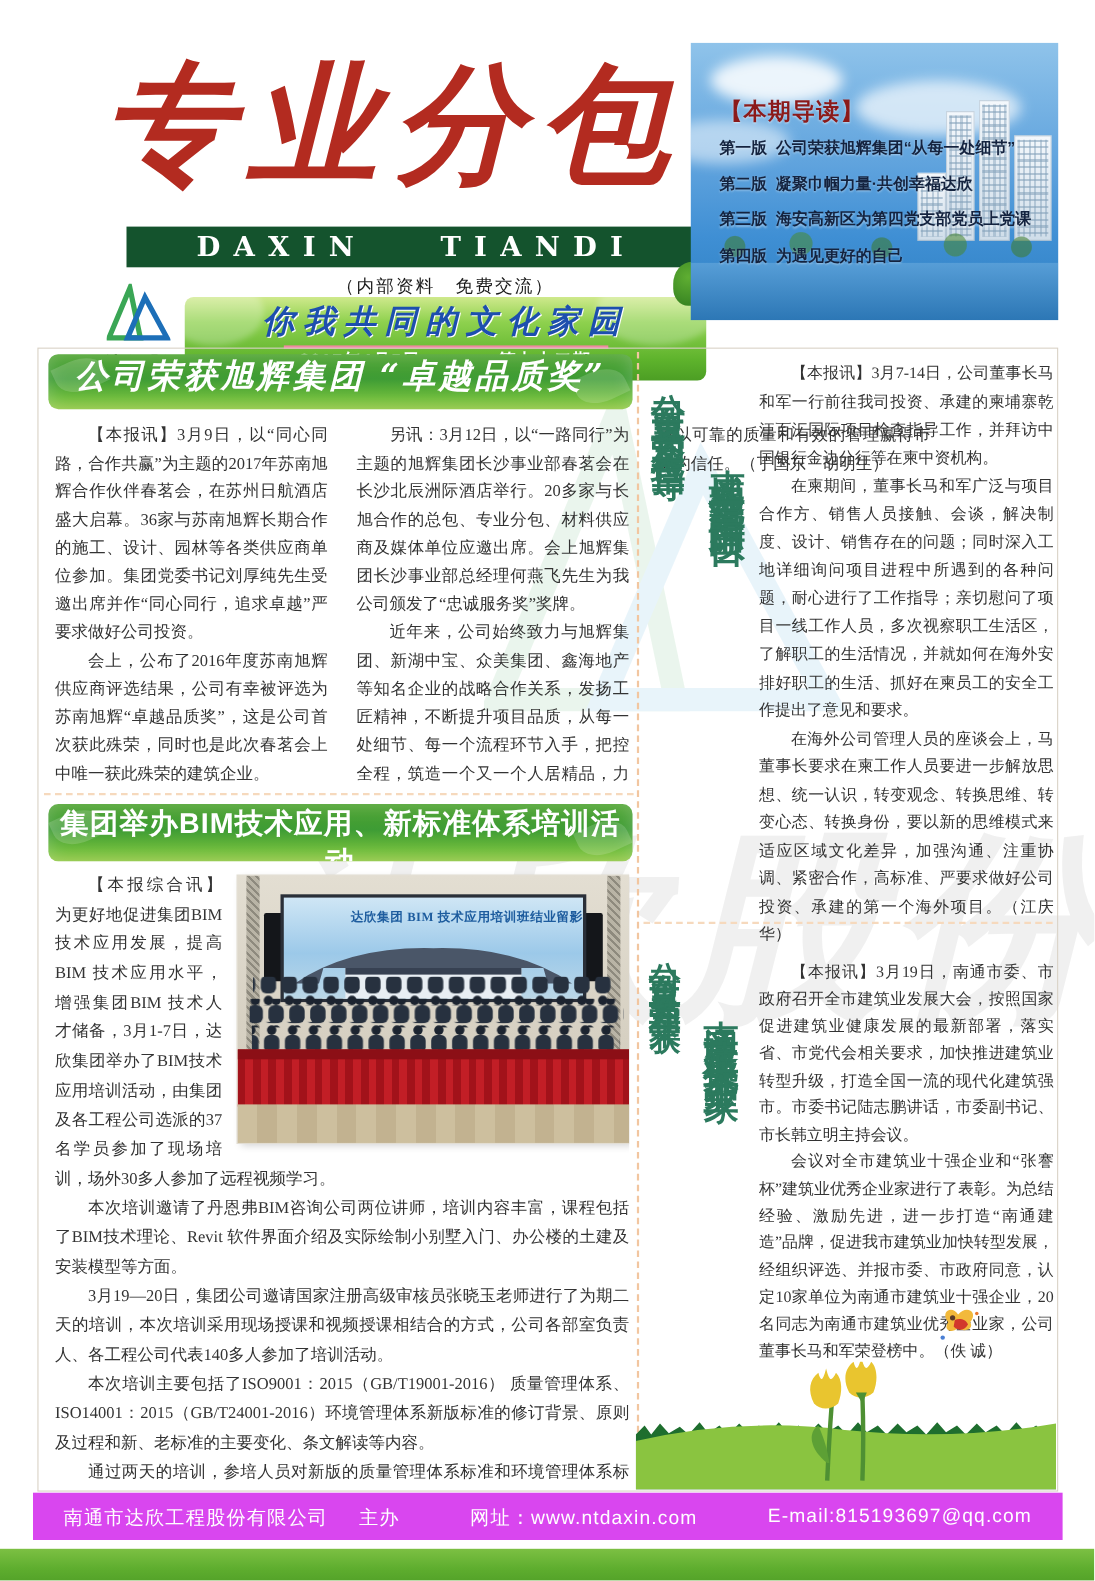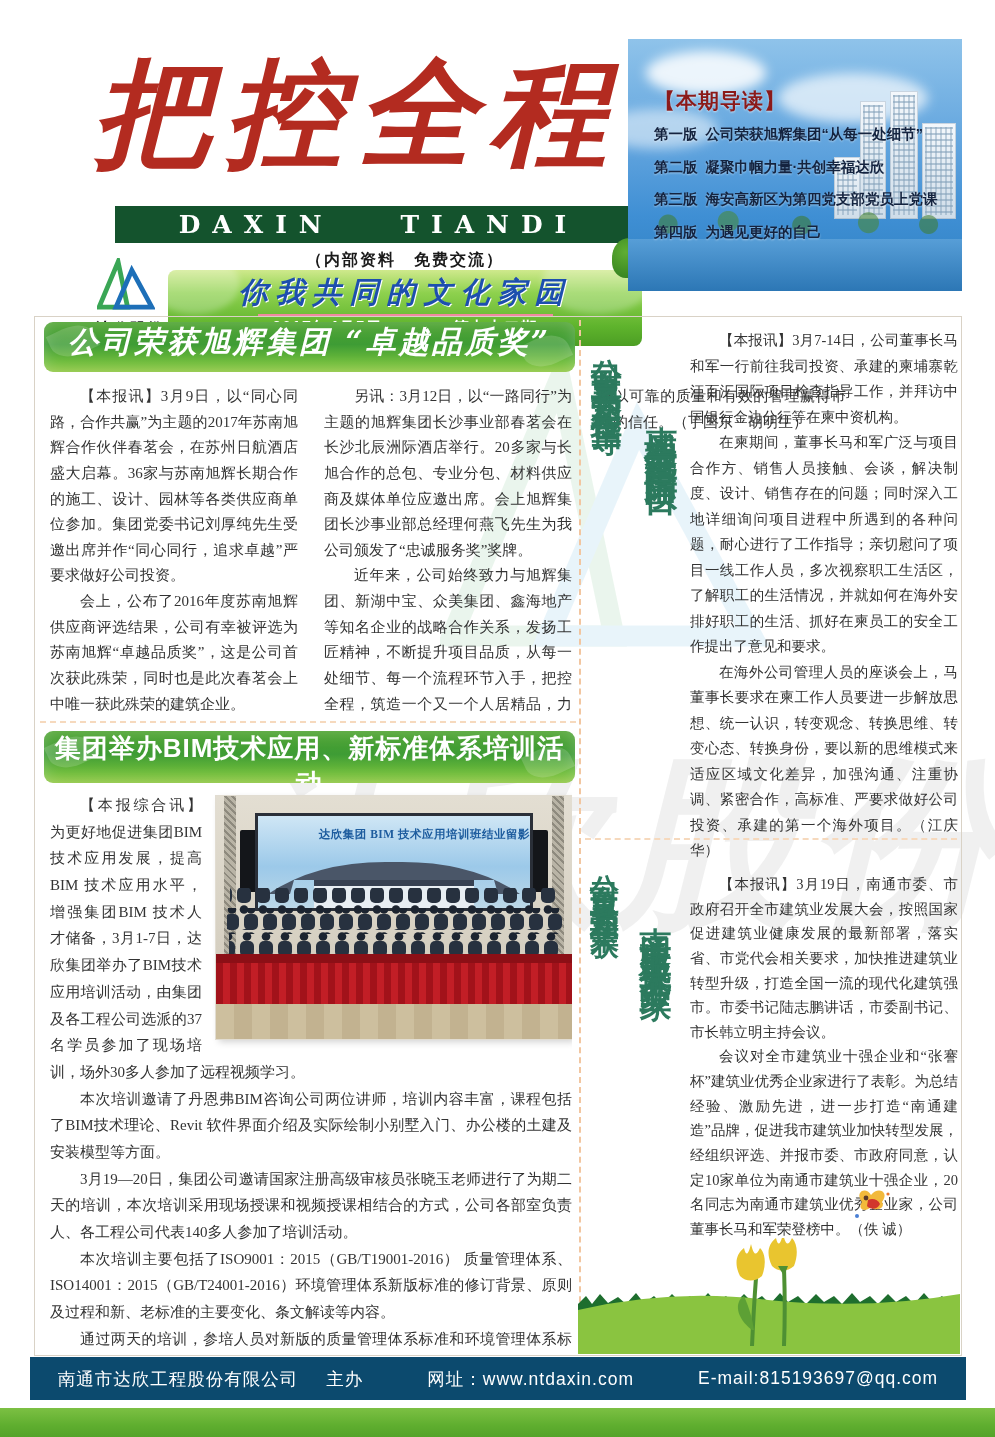--- a/index.html
+++ b/index.html
@@ -19,21 +19,21 @@
     white-space:nowrap; text-align:center;
   }
   .pinyin-bar {
     left:115px; top:206px; width:527px; height:37px; background:#14532d;
     color:#ffffff; font-family:"DejaVu Serif", serif; font-weight:bold;
     font-size:25px; letter-spacing:12px; word-spacing:46px;
     display:flex; align-items:center; justify-content:center;
   }
   .inner-note {
     left:195px; top:250px; width:420px; text-align:center;
-    font-size:16px; color:#1a1a1a; font-weight:bold; letter-spacing:2px;
+    font-size:16px; color:#1a1a1a; font-weight:normal; letter-spacing:2px;
   }
   .slogan-banner {
     left:168px; top:270px; width:474px; height:76px; border-radius:8px;
     background:linear-gradient(180deg,#cfe98c 0%,#8ed14e 30%,#5eb32c 75%,#4c9e24 100%);
     overflow:hidden;
   }
   .slogan-blob { position:absolute; border-radius:50%; background:rgba(255,255,255,0.25); filter:blur(3px); }
   .slogan-text {
     position:absolute; left:0; top:3px; width:100%; text-align:center;
     font-family:"DejaVu Serif", serif; font-weight:bold; font-style:italic;
@@ -147,39 +147,39 @@
   .a3-vt2 { left:638px; top:400px; font-size:33px; height:430px; }
   .a4-vt1 { left:585px; top:852px; font-size:29px; height:320px; }
   .a4-vt2 { left:634px; top:902px; font-size:32px; height:410px; }
   .a3-body { left:690px; top:328px; width:268px; height:502px; font-size:14.5px; line-height:1.76; text-align:justify; }
   .a4-body { left:690px; top:852px; width:268px; height:372px; font-size:14.5px; line-height:1.70; text-align:justify;margin-top:20px; }
 
   .fairy { left:852px; top:1186px; z-index:2; }
   .grass-box { left:578px; top:1238px; width:382px; height:116px; z-index:1; }
 
   
-  .footer-bar { left:30px; top:1357px; width:936px; height:43px; background:#0c4a6e;
+  .footer-bar { left:30px; top:1357px; width:936px; height:43px; background:#d946ef;
     display:flex; align-items:center; justify-content:center; gap:64px;
     color:#ffffff; font-size:17.5px; letter-spacing:1px; z-index:3; }
   .footer-bar .pub-group { display:flex; gap:28px; }
   .bottom-band { left:0; top:1408px; width:995px; height:29px;
     background:linear-gradient(180deg,#7cc043 0%,#5fae2f 60%,#54a329 100%); z-index:3; }
 </style>
 </head>
 <body>
 
 <div id="page">
 
   <div class="abs watermark-text">达欣股份</div>
   <svg class="abs watermark-triangle" width="330" height="300" viewBox="0 0 110 100">
     <polygon points="40,6 4,92 58,92" fill="none" stroke="#3aa655" stroke-width="7"></polygon>
     <polygon points="66,22 36,92 104,92" fill="none" stroke="#2e9bd6" stroke-width="7"></polygon>
   </svg>
 
-  <div class="abs masthead-title">把控全程</div>
+  <div class="abs masthead-title">专业分包</div>
 
   <div class="abs pinyin-bar">
     <span>DAXIN TIANDI</span>
   </div>
 
   <div class="abs inner-note">（内部资料　免费交流）</div>
 
   <div class="abs masthead-logo">
     <svg width="58" height="54" viewBox="0 0 110 100">
       <polygon points="40,6 4,92 58,92" fill="none" stroke="#3aa655" stroke-width="9"></polygon>

